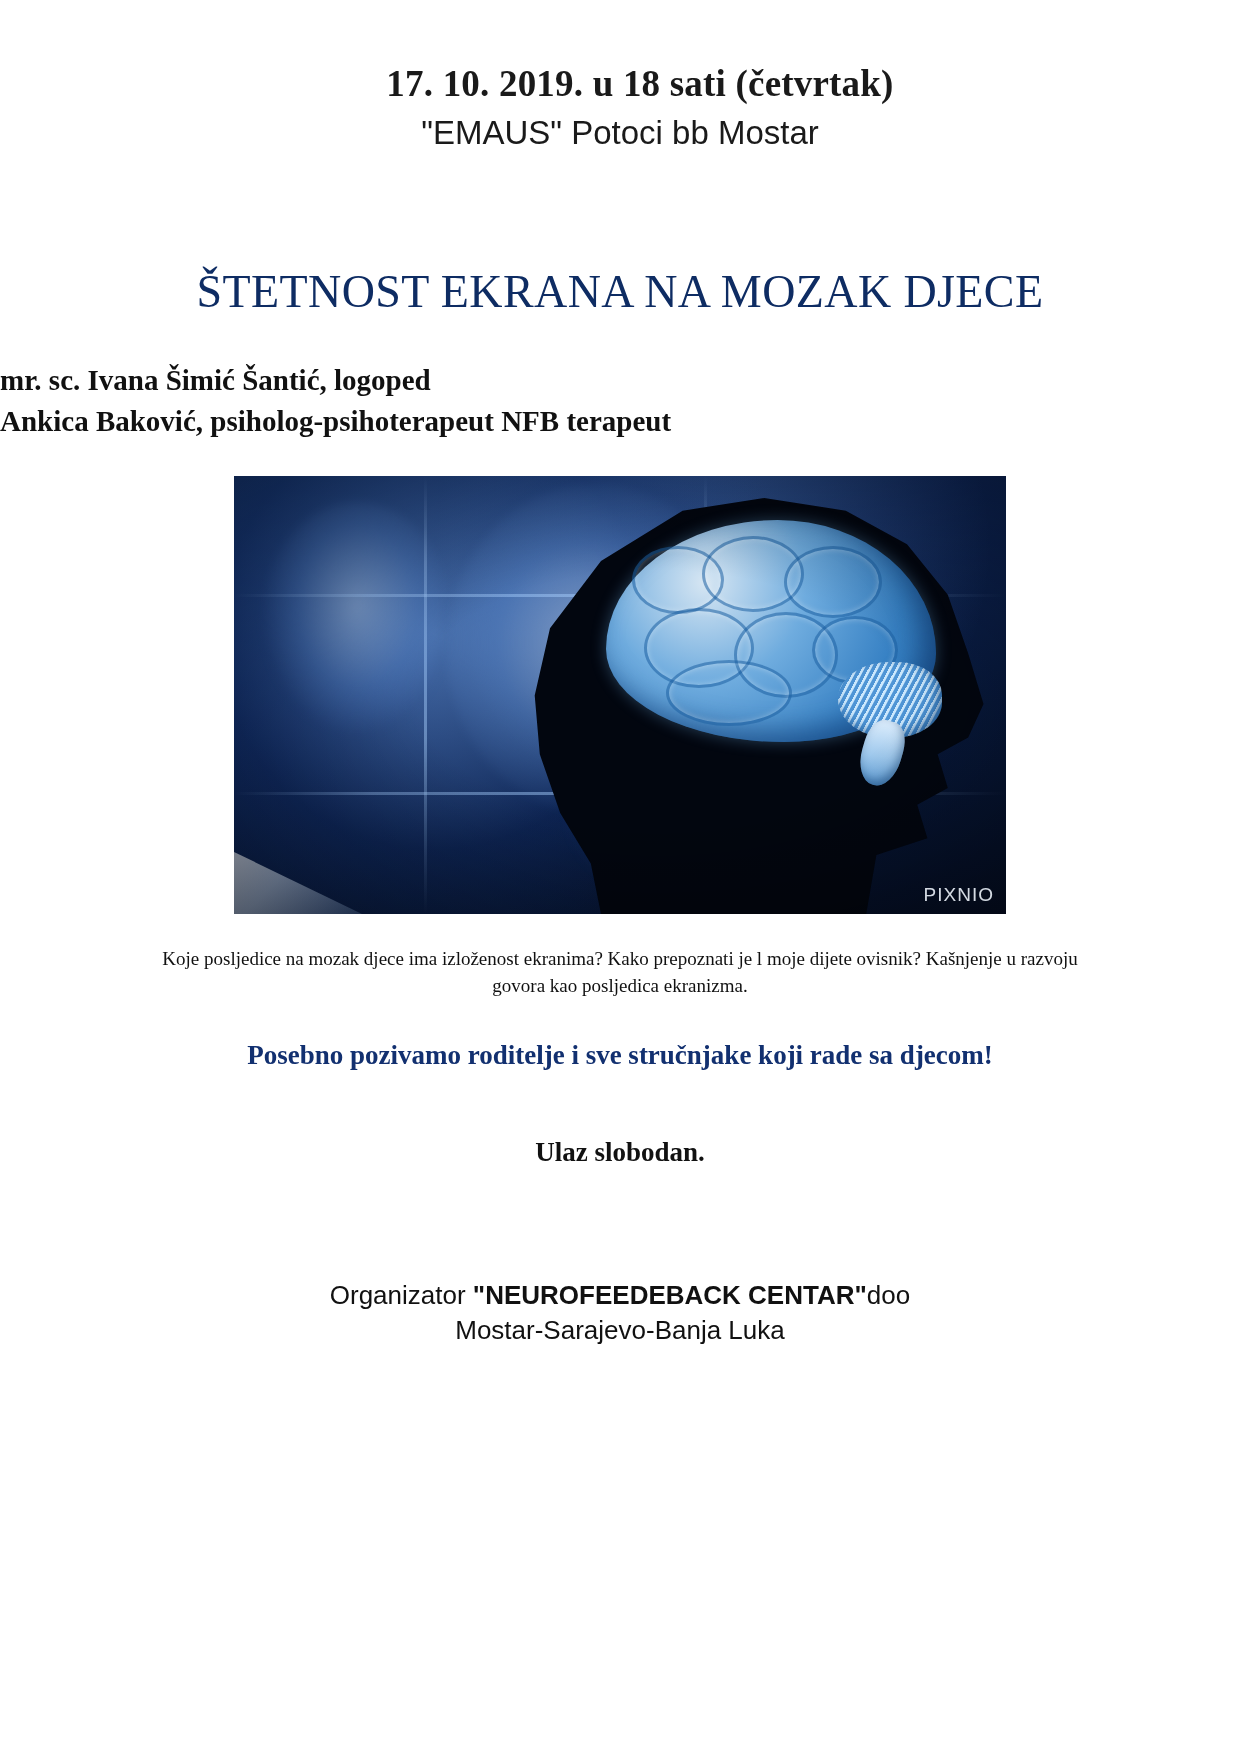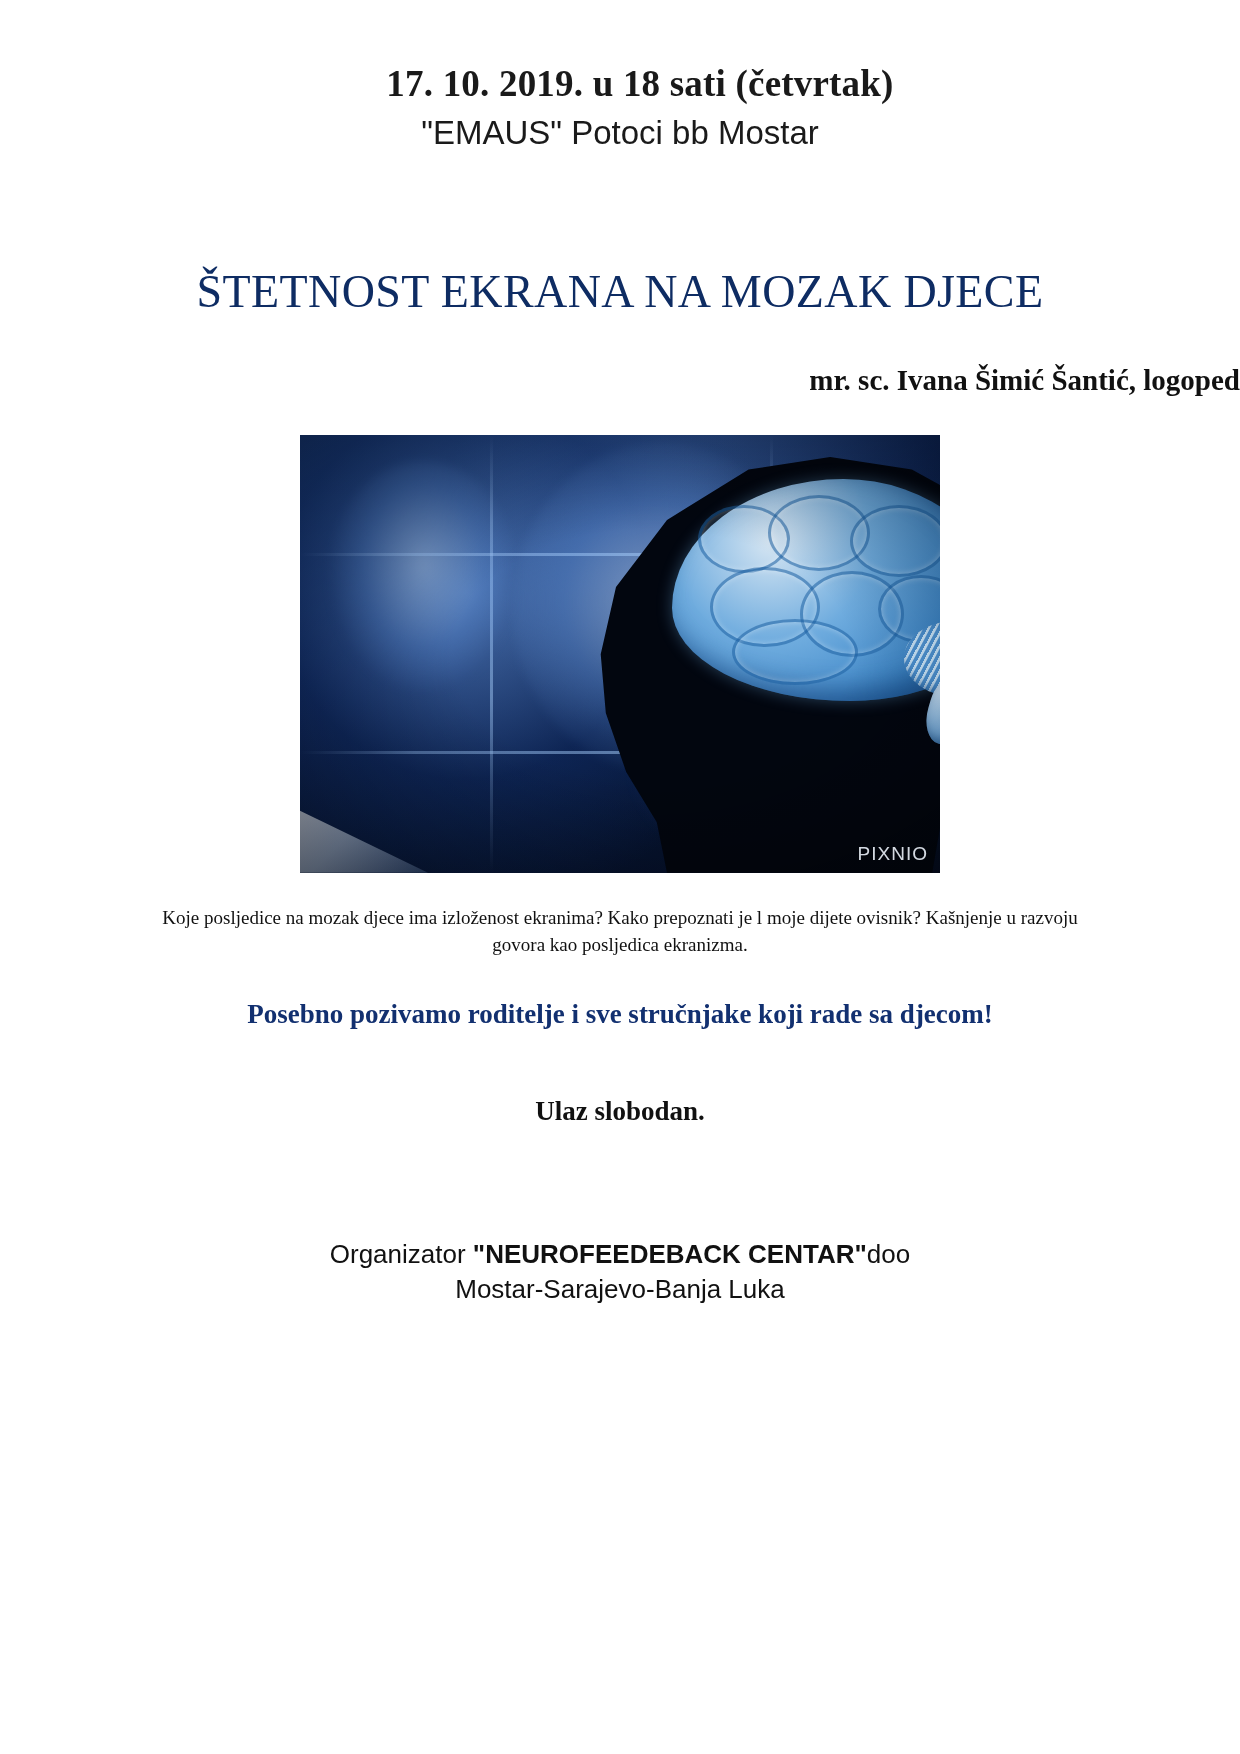--- a/index.html
+++ b/index.html
@@ -48,37 +48,37 @@
     text-align: center;
     margin-top: 110px;
     font-family: "Liberation Serif", serif;
     font-weight: normal;
     font-size: 46px;
     color: #0e2c63;
     letter-spacing: 0.4px;
   }
 
   .presenters {
-    text-align: right;
+    text-align: left;
     margin-top: 42px;
     font-family: "Liberation Serif", serif;
     font-weight: bold;
     font-size: 29px;
     color: #111111;
     line-height: 1.42;
   }
 
   .figure-wrap {
     margin-top: 34px;
     display: flex;
     justify-content: center;
   }
   .figure {
     position: relative;
-    width: 640px;
+    width: 772px;
     height: 438px;
     overflow: hidden;
     background: #0a1a3a;
   }
   
   .bg-base {
     position: absolute;
     inset: 0;
     background:
       radial-gradient(circle at 26% 36%, rgba(120,170,235,0.55) 0%, rgba(30,70,150,0.22) 34%, rgba(8,24,60,0.0) 58%),
@@ -258,20 +258,21 @@
 
   <div class="header-block">
     <div class="date-line">17. 10. 2019. u 18 sati (četvrtak)</div>
     <div class="venue-line">"EMAUS" Potoci bb Mostar</div>
   </div>
 
   <h1 class="main-title">ŠTETNOST EKRANA NA MOZAK DJECE</h1>
 
   <div class="presenters">
     <div>mr. sc. Ivana Šimić Šantić, logoped</div>
+    <div>Ankica Baković, psiholog-psihoterapeut NFB terapeut</div>
   </div>
 
   <div class="figure-wrap">
     <div class="figure">
       <div class="bg-base"></div>
       <div class="scan-slice slice-a"></div>
       <div class="scan-slice slice-b"></div>
       <div class="scan-slice slice-c"></div>
       <div class="grid-line-h" style="top:118px"></div>
       <div class="grid-line-h" style="top:316px"></div>

